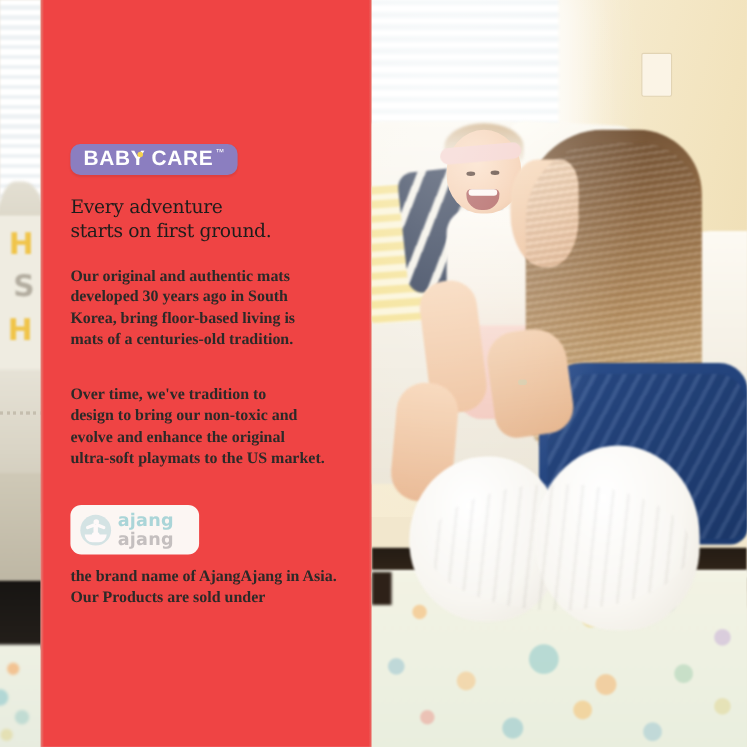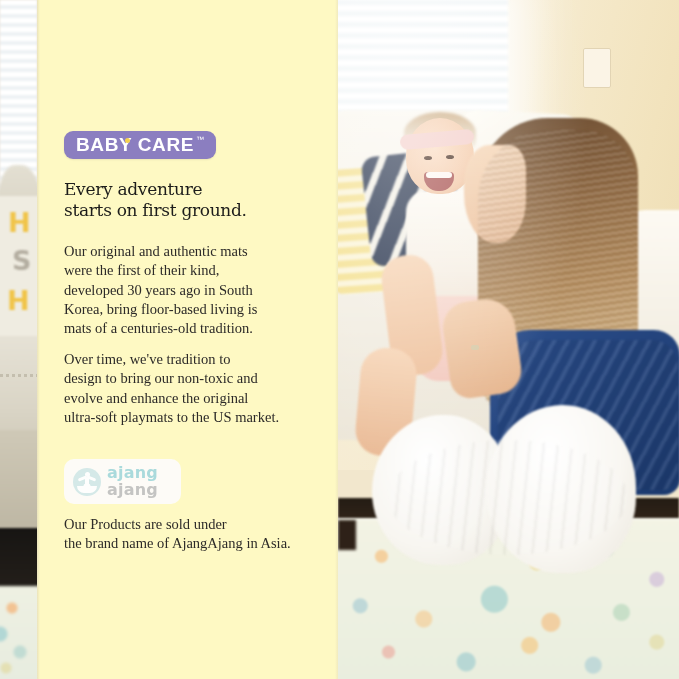--- a/index.html
+++ b/index.html
@@ -83,21 +83,21 @@
       radial-gradient(circle at 12px 82px, rgba(225,215,150,.6) 0 5px, transparent 6px),
       linear-gradient(to bottom, #eef0e2, #e7ecdf);
     filter: blur(1.4px);
   }
 
   
   .panel {
     position: absolute;
     left: 37px; top: 0;
     width: 301px; height: 679px;
-    background: #fef9c3;
+    background: #ef4444;
   }
   .panel-edge-l {
     position: absolute; left: 0; top: 0; width: 3px; height: 100%;
     background: linear-gradient(to right, rgba(210,200,180,.45), rgba(250,246,238,0));
   }
   .panel-edge-r {
     position: absolute; right: 0; top: 0; width: 3px; height: 100%;
     background: linear-gradient(to left, rgba(210,200,180,.30), rgba(250,246,238,0));
   }
 
@@ -154,21 +154,21 @@
   
   .para {
     position: absolute;
     left: 27px;
     width: 250px;
     font-family: "Liberation Serif", serif;
     font-size: 14.5px;
     line-height: 1.33;
     color: #2c2a28;
   }
-  .para span { display: block; }
+  .para span { display: block; font-weight: bold; }
   #para1 { top: 242px; }
   #para2 { top: 350px; }
   #para3 { top: 515px; }
 
   
   .ajang-logo {
     position: absolute;
     left: 27px; top: 459px;
     width: 117px; height: 45px;
     background: #fdfcf9;
@@ -505,21 +505,20 @@
       <span class="badge-tm">™</span>
     </div>
 
     <h1 class="headline">
       <span class="l1">Every adventure</span>
       <span class="l2">starts on first ground.</span>
     </h1>
 
     <div class="para" id="para1">
       <span>Our original and authentic mats</span>
-      <span>were the first of their kind,</span>
       <span>developed 30 years ago in South</span>
       <span>Korea, bring floor-based living is</span>
       <span>mats of a centuries-old tradition.</span>
     </div>
 
     <div class="para" id="para2">
       <span>Over time, we've tradition to</span>
       <span>design to bring our non-toxic and</span>
       <span>evolve and enhance the original</span>
       <span>ultra-soft playmats to the US market.</span>
@@ -535,22 +534,22 @@
         <span class="fig-leg-r"></span>
         <span class="fig-base"></span>
       </div>
       <div class="ajang-words">
         <span class="ajang-w ajang-w1">ajang</span>
         <span class="ajang-w ajang-w2">ajang</span>
       </div>
     </div>
 
     <div class="para" id="para3">
+      <span>the brand name of AjangAjang in Asia.</span>
       <span>Our Products are sold under</span>
-      <span>the brand name of AjangAjang in Asia.</span>
     </div>
   </div>
 
   <div class="photo">
     <div class="ph-wall"></div>
     <div class="ph-window"></div>
     <div class="ph-outlet"></div>
     <div class="ph-sofa"></div>
     <div class="ph-sofa-r"></div>
     <div class="ph-pillow-yellow"></div>

